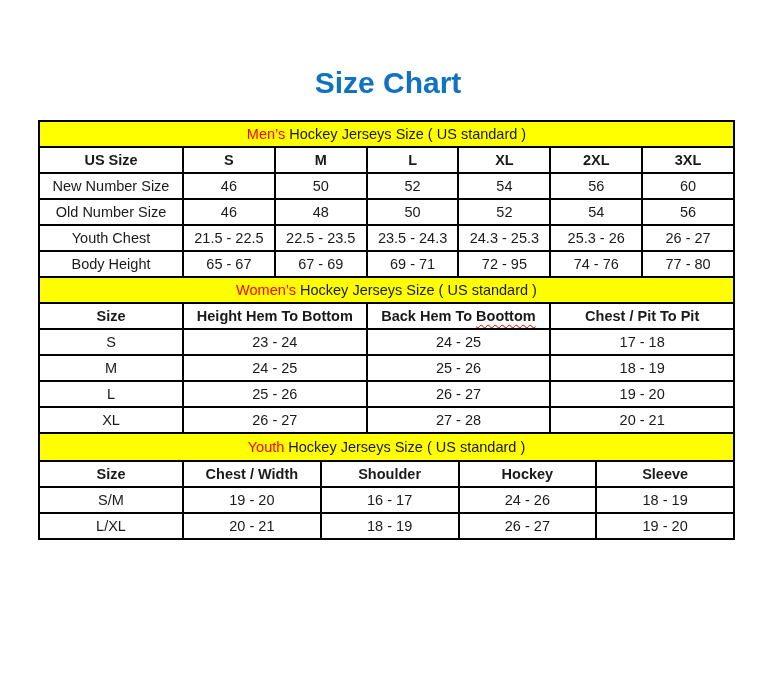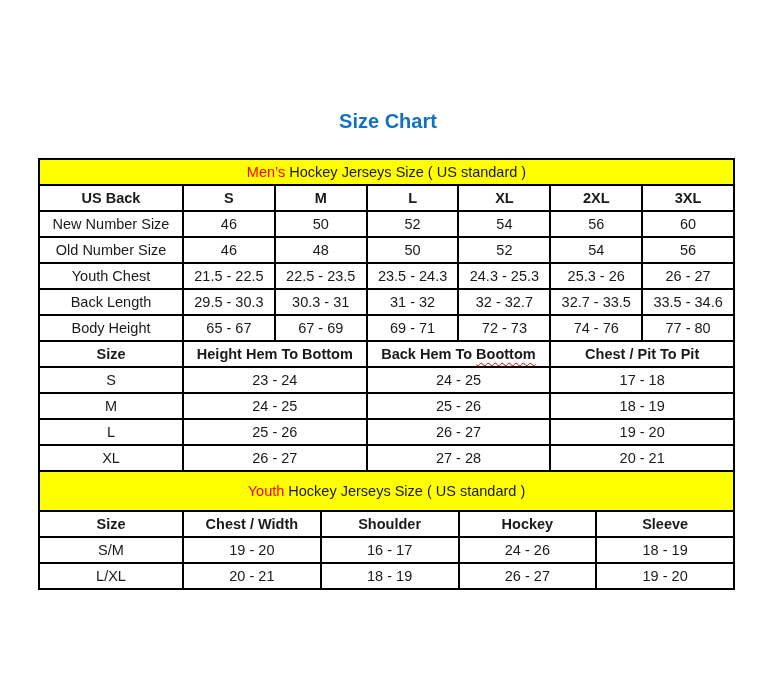--- a/index.html
+++ b/index.html
@@ -4,23 +4,23 @@
 <style>
   * { box-sizing: border-box; }
   html, body { margin: 0; padding: 0; }
   body {
     width: 776px; height: 692px; overflow: hidden;
     background: #ffffff;
     color: var(--text-black, #1a1a1a);
     font-family: "Liberation Sans", sans-serif;
   }
   .page-title {
-    margin: 0; padding-top: 104px;
+    margin: 0; padding-top: 66px;
     text-align: center;
-    font-size: 20px; font-weight: bold; line-height: 34px;
+    font-size: 30px; font-weight: bold; line-height: 34px;
     color: var(--accent-blue, #1272c2);
     letter-spacing: 0px;
   }
   .chart-wrap { margin: 20px 41px 0 38px; width: 697px; }
   table.size-table {
     border-collapse: collapse; table-layout: fixed;
     width: 697px;
   }
   table.size-table + table.size-table { margin-top: -2px; }
   .size-table th, .size-table td {
@@ -31,21 +31,21 @@
     font-size: 14.5px;
     font-weight: normal;
     white-space: nowrap;
   }
   .size-table th { font-weight: bold; }
   .band-cell {
     background: var(--band-yellow, #ffff00);
     height: 38px;
     font-size: 17px; font-weight: bold;
   }
-  .youth .band-cell { height: 40px; }
+  .youth .band-cell { height: 28px; }
   .band-hl { color: var(--highlight-red, #ff0000); }
   .lbl-bold { font-weight: bold; }
   .misspell {
     text-decoration-line: underline;
     text-decoration-style: wavy;
     text-decoration-color: var(--squiggle-red, #d90000);
     text-decoration-thickness: 1px;
     text-underline-offset: 3px;
   }
 </style>
@@ -64,21 +64,21 @@
         <col>
         <col>
         <col>
         <col>
     </colgroup>
     <tbody>
         <tr>
       <td class="band-cell" colspan="7"><span class="band-hl">Men’s</span> <span>Hockey Jerseys Size ( US standard )</span></td>
     </tr>
     <tr>
-      <th>US Back</th>
+      <th>US Size</th>
       <th>S</th>
       <th>M</th>
       <th>L</th>
       <th>XL</th>
       <th>2XL</th>
       <th>3XL</th>
     </tr>
     <tr>
       <td>New Number Size</td>
       <td>46</td>
@@ -100,48 +100,42 @@
     <tr>
       <td>Youth Chest</td>
       <td>21.5 - 22.5</td>
       <td>22.5 - 23.5</td>
       <td>23.5 - 24.3</td>
       <td>24.3 - 25.3</td>
       <td>25.3 - 26</td>
       <td>26 - 27</td>
     </tr>
     <tr>
-      <td>Back Length</td>
-      <td>29.5 - 30.3</td>
-      <td>30.3 - 31</td>
-      <td>31 - 32</td>
-      <td>32 - 32.7</td>
-      <td>32.7 - 33.5</td>
-      <td>33.5 - 34.6</td>
-    </tr>
-    <tr>
       <td>Body Height</td>
       <td>65 - 67</td>
       <td>67 - 69</td>
       <td>69 - 71</td>
-      <td>72 - 73</td>
+      <td>72 - 95</td>
       <td>74 - 76</td>
       <td>77 - 80</td>
     </tr>
   </tbody>
     </table>
 
   <table class="size-table womens">
     <colgroup>
       <col style="width:144px">
         <col>
         <col>
         <col>
     </colgroup>
     <tbody>
+        <tr>
+      <td class="band-cell" colspan="4"><span class="band-hl">Women’s</span> <span>Hockey Jerseys Size ( US standard )</span></td>
+    </tr>
     <tr>
       <th>Size</th>
       <th>Height Hem To Bottom</th>
       <th><span>Back Hem To</span> <span class="misspell">Boottom</span></th>
       <th>Chest / Pit To Pit</th>
     </tr>
     <tr>
       <td class="lbl-bold">S</td>
       <td>23 - 24</td>
       <td>24 - 25</td>

